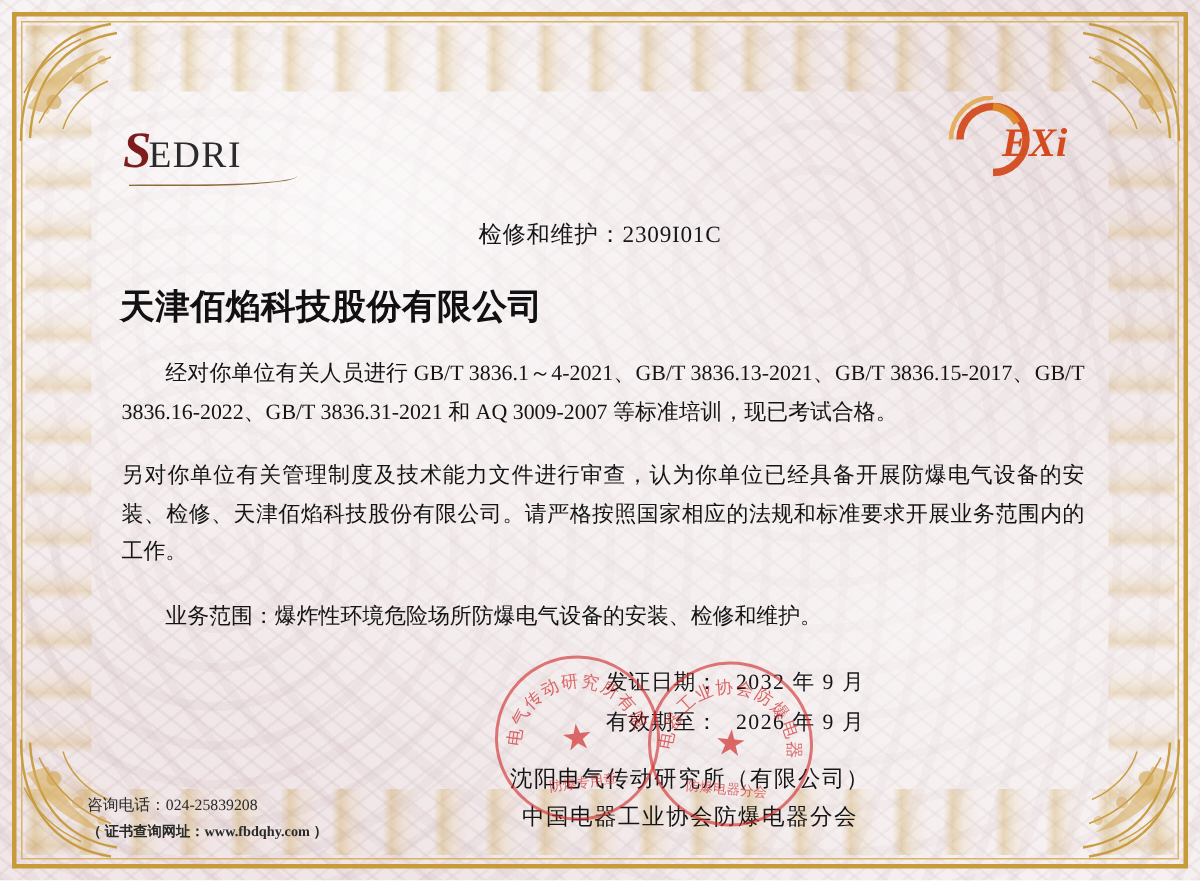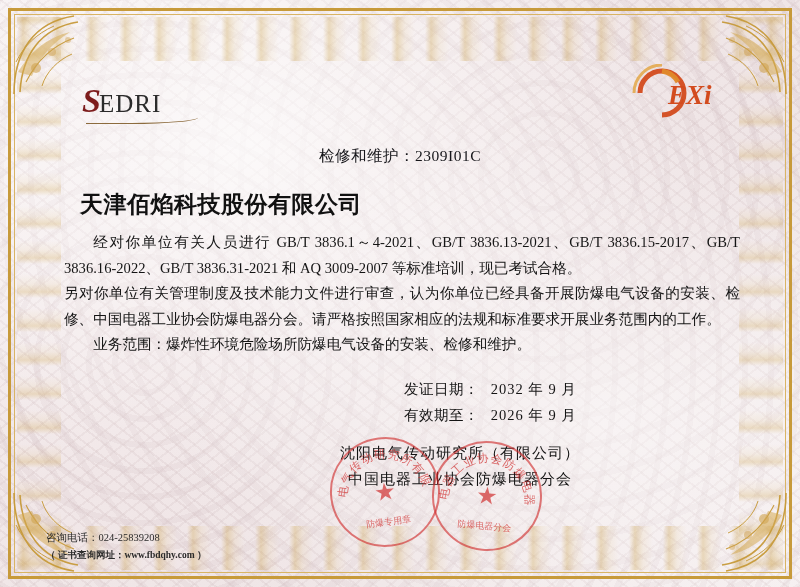--- a/index.html
+++ b/index.html
@@ -170,21 +170,21 @@
   }
 
   .body-text {
     margin-top: 10px;
     padding: 0 4px 0 8px;
     font-size: 14.6px;
     line-height: 1.75;
     color: #141414;
     text-align: justify;
   }
-  .body-text p { margin: 0; }
+  .body-text p { margin: 17px; }
   .indent { text-indent: 2em; }
 
   .dates {
     margin-top: 18px;
     padding-left: 330px;
     font-size: 14.5px;
     line-height: 1.85;
     color: #141414;
   }
   .dates .lbl { letter-spacing: .5px; margin-left: 18px; }
@@ -245,21 +245,21 @@
     bottom: 16px;
     left: 0; right: 0;
     text-align: center;
     font-size: 9px;
     color: rgba(208,42,42,0.8);
   }
 
   
   .footer {
     position: absolute;
-    left: 46px;
+    left: 58px;
     bottom: 24px;
     font-size: 10.5px;
     color: #2a2a2a;
     line-height: 1.7;
   }
   .footer .line2 { font-size: 9.5px; font-weight: bold; }
 </style>
 </head>
 <body>
 
@@ -354,21 +354,21 @@
       </div>
     </div>
 
 
     <div class="cert-number">检修和维护：2309I01C</div>
 
     <div class="recipient">天津佰焰科技股份有限公司</div>
 
     <div class="body-text">
       <p class="indent">经对你单位有关人员进行 GB/T 3836.1～4-2021、GB/T 3836.13-2021、GB/T 3836.15-2017、GB/T 3836.16-2022、GB/T 3836.31-2021 和 AQ 3009-2007 等标准培训，现已考试合格。</p>
-      <p>另对你单位有关管理制度及技术能力文件进行审查，认为你单位已经具备开展防爆电气设备的安装、检修、中国电器工业协会防爆电器分会。请严格按照国家相应的法规和标准要求开展业务范围内的工作。</p>
+      <p>另对你单位有关管理制度及技术能力文件进行审查，认为你单位已经具备开展防爆电气设备的安装、检修、天津佰焰科技股份有限公司。请严格按照国家相应的法规和标准要求开展业务范围内的工作。</p>
       <p class="indent">业务范围：爆炸性环境危险场所防爆电气设备的安装、检修和维护。</p>
     </div>
 
     <div class="dates">
       <div>
         <span class="lbl">发证日期：</span>
         <span class="val">2032 年 9 月</span>
       </div>
       <div>
         <span class="lbl">有效期至：</span>

